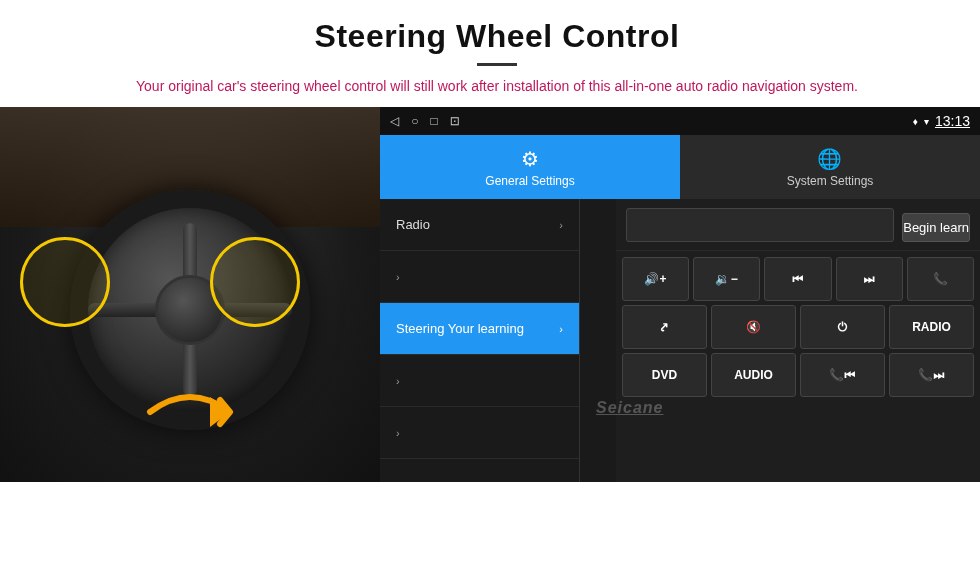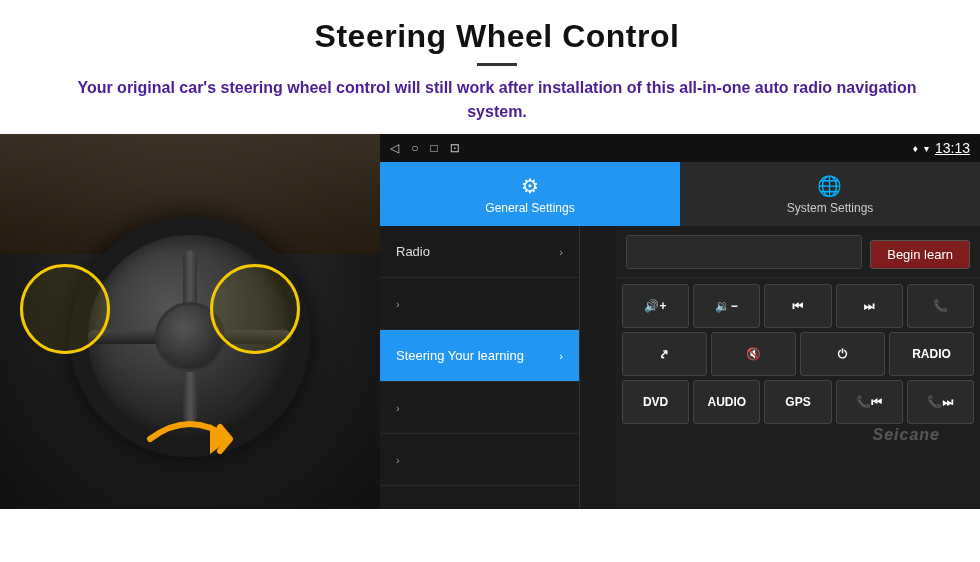--- a/index.html
+++ b/index.html
@@ -23,24 +23,23 @@
       color: #111;
       letter-spacing: 0.5px;
     }
     .title-divider {
       width: 40px;
       height: 3px;
       background: #333;
       margin: 8px auto 10px;
     }
     .subtitle {
-      font-size: 16px;
-      color: #4c1d95;
+      font-size: 14px;
+      color: #be185d;
       line-height: 1.5;
-      font-weight: bold;
     }
 
     
     .content-area {
       display: flex;
       width: 980px;
       height: 375px;
       position: relative;
     }
 
@@ -271,24 +270,24 @@
     }
     .begin-learn-input {
       flex: 1;
       height: 34px;
       background: #2a2a2a;
       border: 1px solid #444;
       border-radius: 3px;
       margin-right: 8px;
     }
     .begin-learn-btn {
-      background: #7f1d1d;
+      background: #404040;
       border: 1px solid #555;
       color: #fff;
-      padding: 6px 16px;
+      padding: 6px 0;
       font-size: 13px;
       border-radius: 3px;
       cursor: pointer;
       white-space: nowrap;
       margin-top: 6px;
     }
 
     
     .btn-grid {
       display: flex;
@@ -452,28 +451,25 @@
           </div>
 
           <div class="btn-row">
             <div class="ctrl-btn">
               <span>DVD</span>
             </div>
             <div class="ctrl-btn">
               <span>AUDIO</span>
             </div>
             <div class="ctrl-btn">
-              <span>GPS</span>
-            </div>
-            <div class="ctrl-btn">
               <span>📞⏮</span>
             </div>
             <div class="ctrl-btn">
               <span>📞⏭</span>
             </div>
           </div>
         </div>
 
-        <div class="watermark" style="position:relative;text-align:right;padding:4px 10px;">Seicane</div>
+        <div class="watermark" style="position:relative;padding:4px 10px;text-decoration:underline;">Seicane</div>
       </div>
     </div>
   </div>
 </div>
 
 </body></html>

